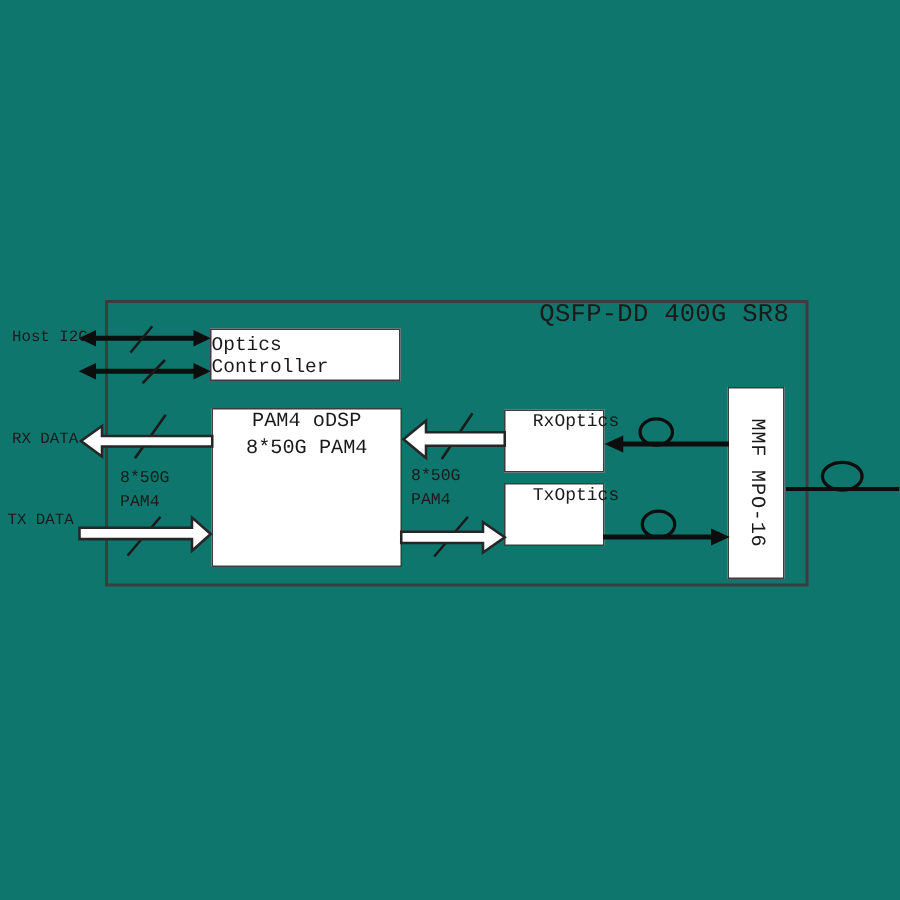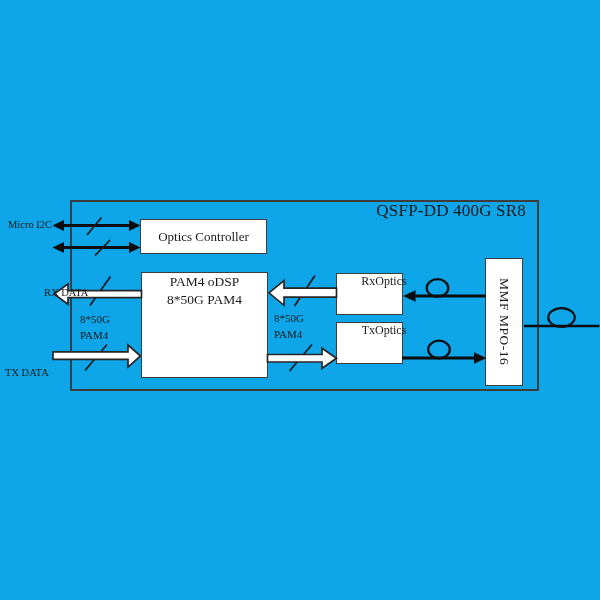--- a/index.html
+++ b/index.html
@@ -1,19 +1,19 @@
 <!DOCTYPE html>
 <html><head>
 <meta charset="utf-8">
 <style>
   * { margin:0; padding:0; box-sizing:border-box; }
   html,body { background:#ffffff; }
   #canvas {
-    position:relative; width:600px; height:600px; background:#0ea5e9;
-    font-family:Liberation Serif, serif; color:#1a1a1a; overflow:hidden;
+    position:relative; width:600px; height:600px; background:#0f766e;
+    font-family:Liberation Mono, monospace; color:#1a1a1a; overflow:hidden;
   }
   .box { position:absolute; background:#ffffff; border:1.5px solid #3d3d3d; z-index:1; }
   .outer { left:70px; top:200px; width:469px; height:191px; border-width:2px; background:transparent; }
   .micro { left:140px; top:219px; width:127px; height:35px;
            display:flex; align-items:center; justify-content:center;
            font-size:13px; }
   .odsp  { left:141px; top:272px; width:127px; height:106px;
            display:flex; flex-direction:column; align-items:center; justify-content:flex-start;
            font-size:13.5px; line-height:17.5px; }
   .rxo, .txo { left:336px; width:67px; height:42px; padding-left:29px;
@@ -21,22 +21,22 @@
            font-size:12px; line-height:14.5px; }
   .rxo { top:273px; }
   .txo { top:322px; }
   .mpo { left:485px; top:258px; width:38px; height:128px;
            display:flex; align-items:center; justify-content:center; }
   .mpo .vtext { writing-mode:vertical-rl; font-size:13.5px; letter-spacing:0.5px; white-space:nowrap; }
   .label { position:absolute; z-index:3; white-space:nowrap; }
   .title { left:320px; top:201px; width:206px; text-align:right; font-size:17px; letter-spacing:0.2px; }
   .port  { font-size:10.5px; }
   .host-i2c { left:8px; top:219px; }
-  .rx-data  { left:8px; top:287px;margin-left:36px; }
-  .tx-data  { left:5px; top:367px; }
+  .rx-data  { left:8px; top:287px; }
+  .tx-data  { left:5px; top:341px; }
   .bus { font-size:11px; line-height:15.5px; }
   .bus-left  { left:80px;  top:312px; }
   .bus-right { left:274px; top:311px; }
   svg.wires { position:absolute; left:0; top:0; z-index:2; }
   svg.wires * { vector-effect:non-scaling-stroke; }
 </style>
 </head>
 <body>
 
 <div id="canvas">
@@ -61,21 +61,21 @@
 
   <div class="box txo">
     <span>Tx</span>
     <span>Optics</span>
   </div>
 
   <div class="box mpo">
     <span class="vtext">MMF MPO-16</span>
   </div>
 
-  <div class="label port host-i2c">Micro I2C</div>
+  <div class="label port host-i2c">Host I2C</div>
   <div class="label port rx-data">RX DATA</div>
   <div class="label port tx-data">TX DATA</div>
 
   <div class="label bus bus-left">
     <div>8*50G</div>
     <div>PAM4</div>
   </div>
   <div class="label bus bus-right">
     <div>8*50G</div>
     <div>PAM4</div>

